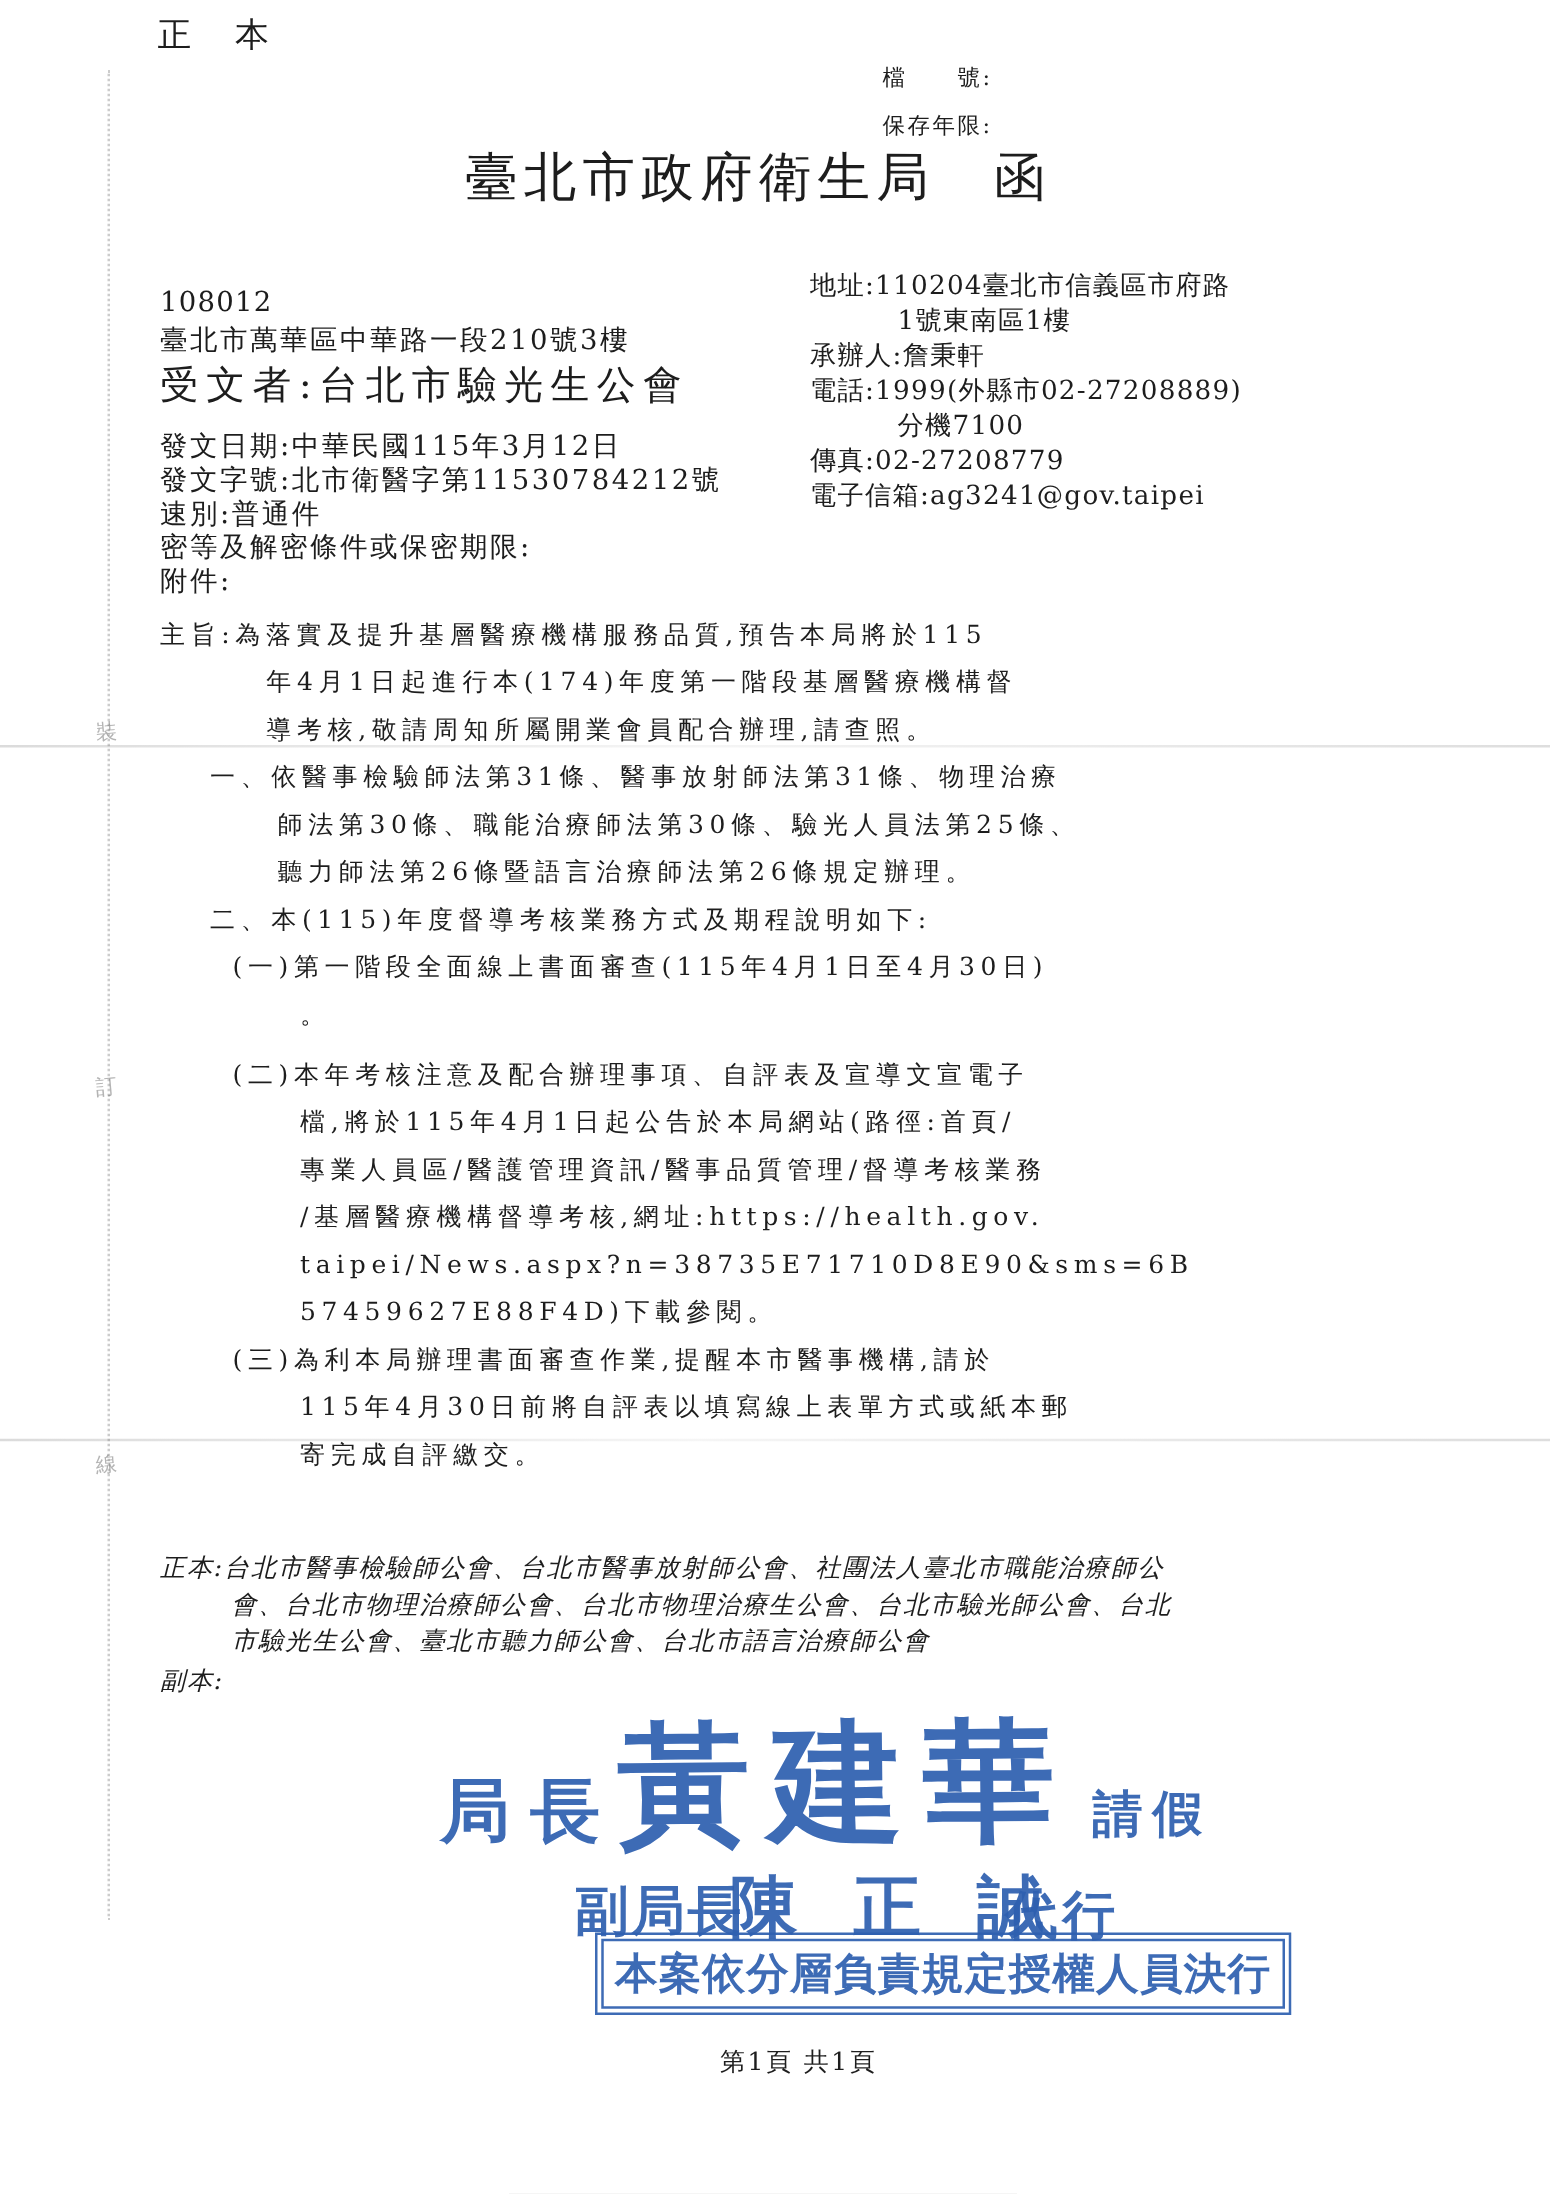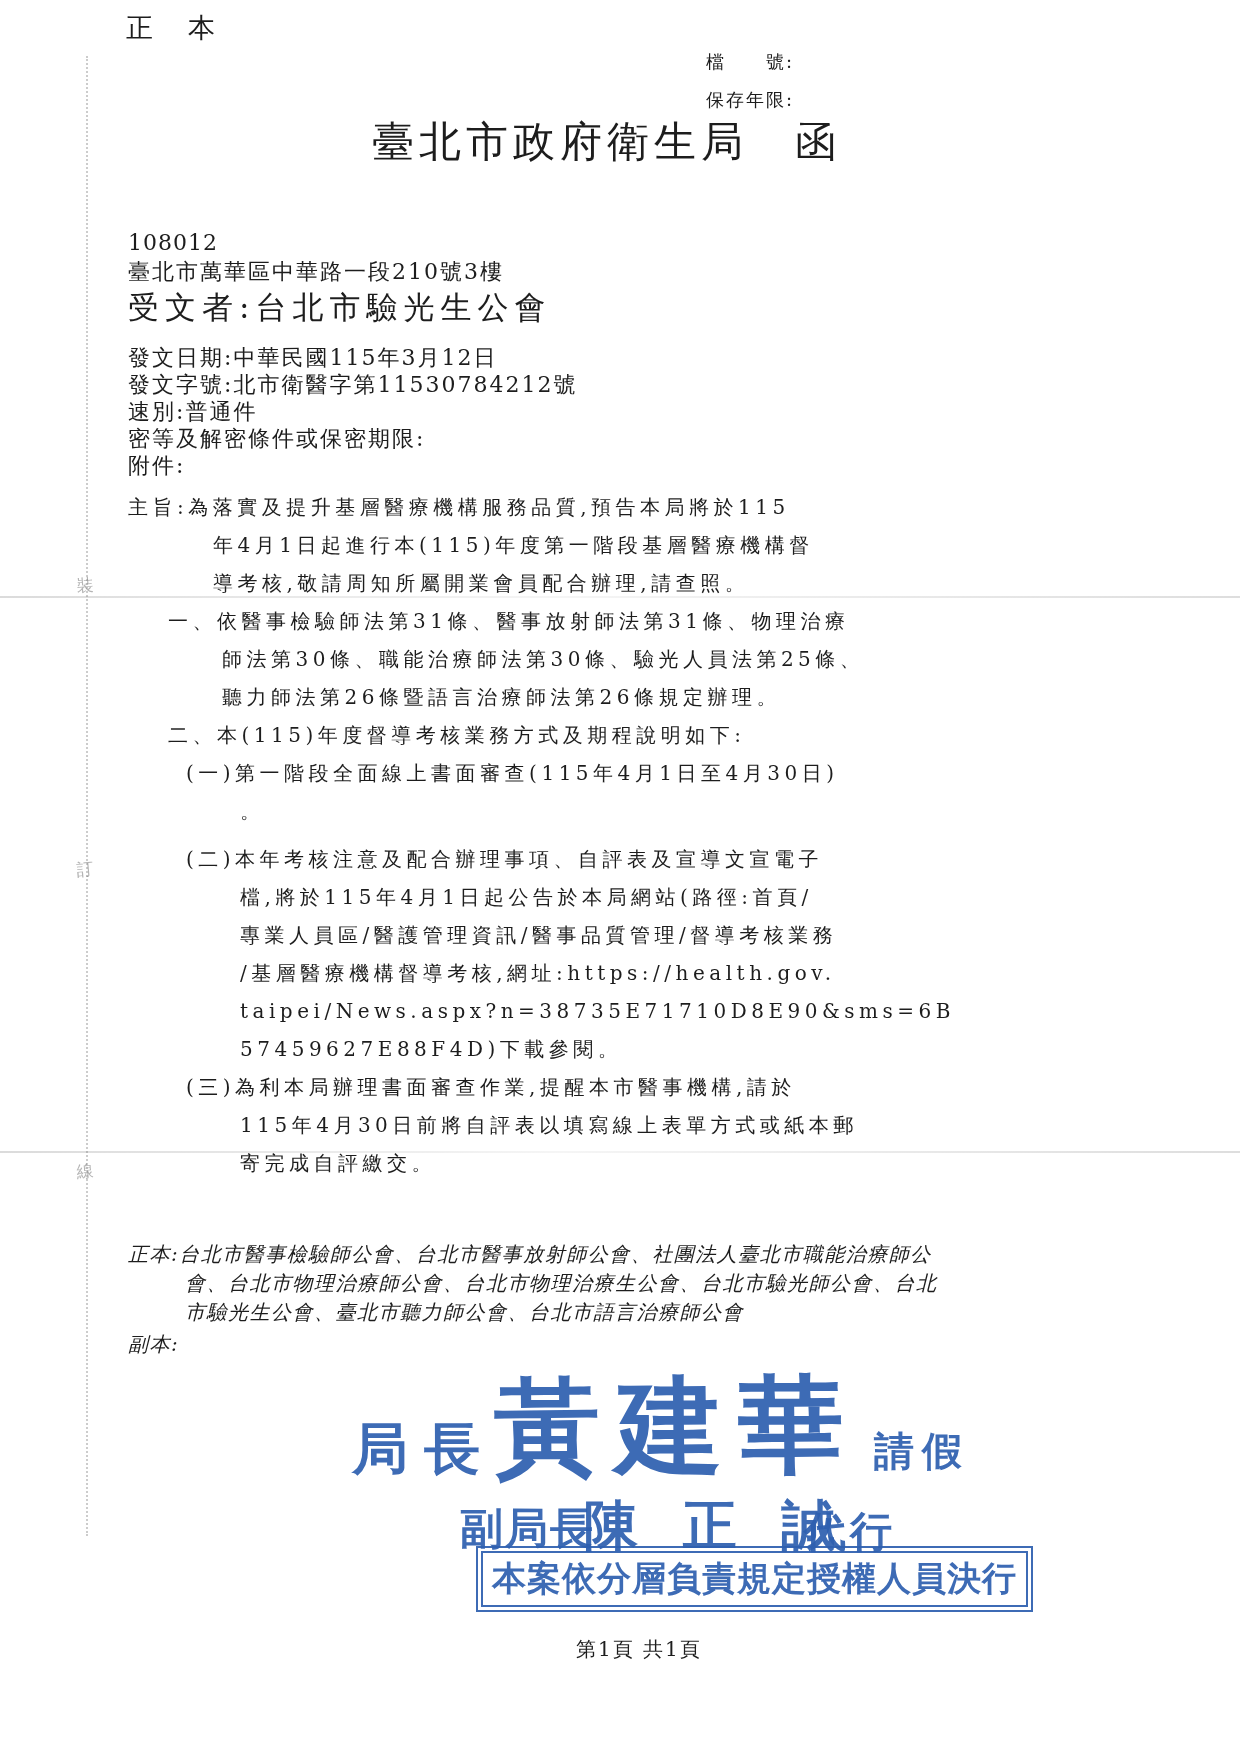--- a/index.html
+++ b/index.html
@@ -95,24 +95,33 @@
   <div class="abs recipient">受文者:台北市驗光生公會</div>
 
   <div class="abs doc-fields">
     <div>發文日期:中華民國115年3月12日</div>
     <div>發文字號:北市衛醫字第11530784212號</div>
     <div>速別:普通件</div>
     <div>密等及解密條件或保密期限:</div>
     <div>附件:</div>
   </div>
 
+  <div class="abs contact">
+    <div>地址:110204臺北市信義區市府路</div>
+    <div class="hang">1號東南區1樓</div>
+    <div>承辦人:詹秉軒</div>
+    <div>電話:1999(外縣市02-27208889)</div>
+    <div class="hang">分機7100</div>
+    <div>傳真:02-27208779</div>
+    <div>電子信箱:ag3241@gov.taipei</div>
+  </div>
 
   <div class="abs body-text">
     <div>主旨:為落實及提升基層醫療機構服務品質,預告本局將於115</div>
-    <div class="ind-sub">年4月1日起進行本(115)年度第一階段基層醫療機構督</div>
+    <div class="ind-sub">年4月1日起進行本(174)年度第一階段基層醫療機構督</div>
     <div class="ind-sub">導考核,敬請周知所屬開業會員配合辦理,請查照。</div>
     <div class="ind-item">一、依醫事檢驗師法第31條、醫事放射師法第31條、物理治療</div>
     <div class="ind-item-wrap">師法第30條、職能治療師法第30條、驗光人員法第25條、</div>
     <div class="ind-item-wrap">聽力師法第26條暨語言治療師法第26條規定辦理。</div>
     <div class="ind-item">二、本(115)年度督導考核業務方式及期程說明如下:</div>
     <div class="ind-par">(一)第一階段全面線上書面審查(115年4月1日至4月30日)</div>
     <div class="ind-par-wrap">。</div>
     <div class="ind-par gap-before">(二)本年考核注意及配合辦理事項、自評表及宣導文宣電子</div>
     <div class="ind-par-wrap">檔,將於115年4月1日起公告於本局網站(路徑:首頁/</div>
     <div class="ind-par-wrap">專業人員區/醫護管理資訊/醫事品質管理/督導考核業務</div>

